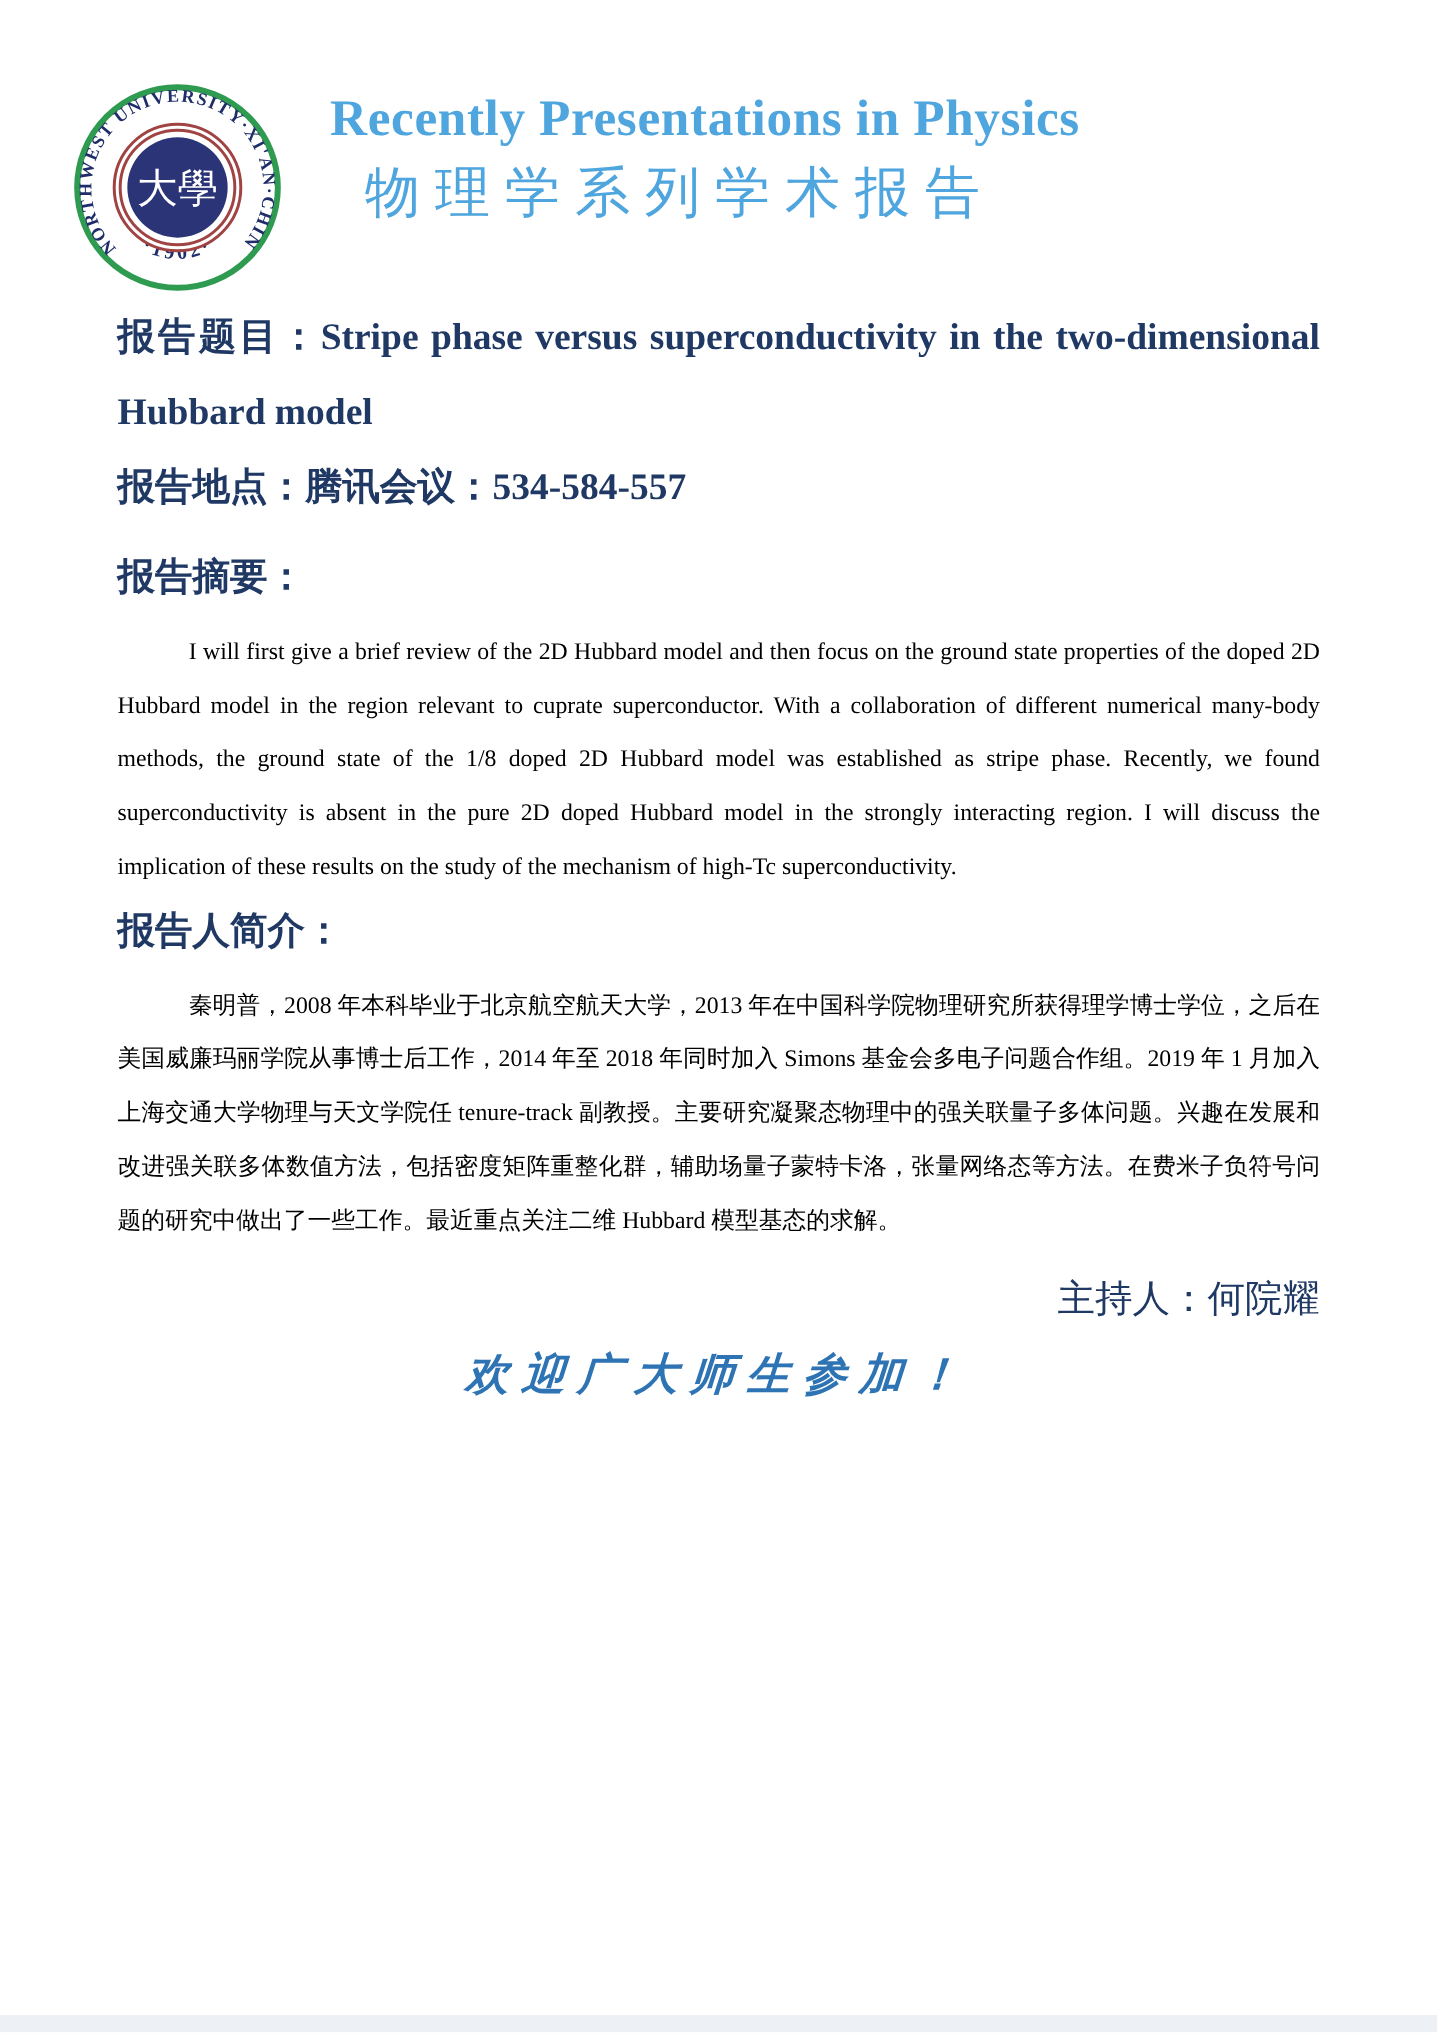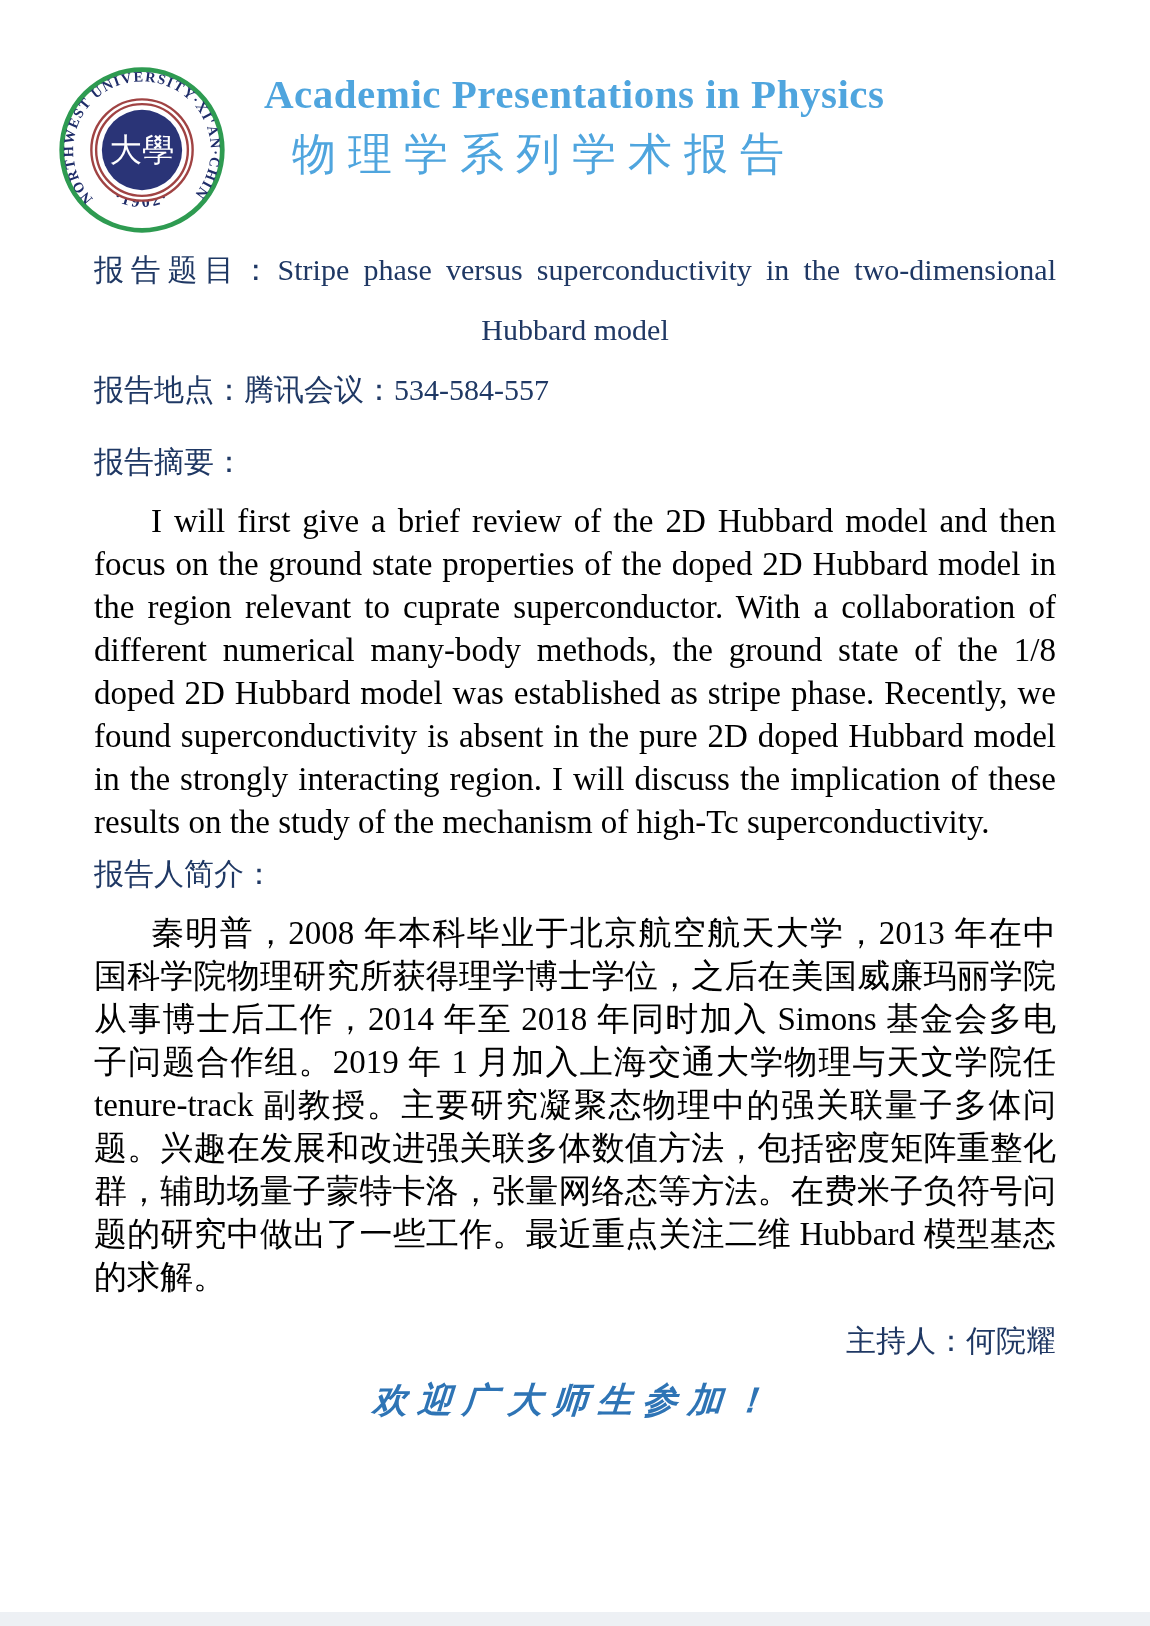--- a/index.html
+++ b/index.html
@@ -34,32 +34,32 @@
     letter-spacing: 12px;
     margin-top: 12px;
     padding-left: 28px;
     line-height: 1.1;
   }
   
   .content { margin: 4px 94px 0 94px; }
   .info {
     margin: 0;
     color: #1F3864;
-    font-weight: normal;
+    font-weight: bold;
     font-size: 30px;
     line-height: 60px;
     text-align: justify;
   }
   .title-l1 { display: block; text-align: justify; text-align-last: justify; }
-  .title-l2 { display: block; text-align: center; }
+  .title-l2 { display: block; text-align: left; }
   .section-label { margin-top: 12px; }
   .para {
     margin: 8px 0 0 0;
     color: #000000;
-    font-size: 33px;
+    font-size: 19px;
     line-height: 43px;
     text-align: justify;
     text-indent: 57px;
   }
   
   .organizer {
     margin: 72px 0 0 0;
     font-size: 30px;
     font-weight: bold;
     color: #111111;
@@ -110,21 +110,21 @@
         <text font-size="17" font-weight="bold" fill="#1F2D69" letter-spacing="3" font-family="Liberation Serif, DejaVu Serif, serif" text-anchor="middle">
           <textPath href="#arcBottom" startOffset="50%">·1902·</textPath>
         </text>
         <circle cx="90" cy="90" r="53" fill="#ffffff" stroke="#A04343" stroke-width="2.5"></circle>
         <circle cx="90" cy="90" r="48" fill="#ffffff" stroke="#A04343" stroke-width="2.5"></circle>
         <circle cx="90" cy="90" r="42" fill="#2A3477"></circle>
         <text x="90" y="102" text-anchor="middle" font-size="34" fill="#ffffff" font-family="Liberation Serif, DejaVu Serif, serif">大學</text>
       </svg>
     </div>
     <div class="titles">
-      <div class="title-en">Academic Presentations in Physics</div>
+      <div class="title-en">Recently Presentations in Physics</div>
       <div class="title-zh">物理学系列学术报告</div>
     </div>
   </div>
 
   <div class="content">
 
     <p class="info">
       <span class="title-l1"><span>报告题目：</span><span>Stripe phase versus superconductivity in the two-dimensional</span></span>
       <span class="title-l2">Hubbard model</span>
     </p>

